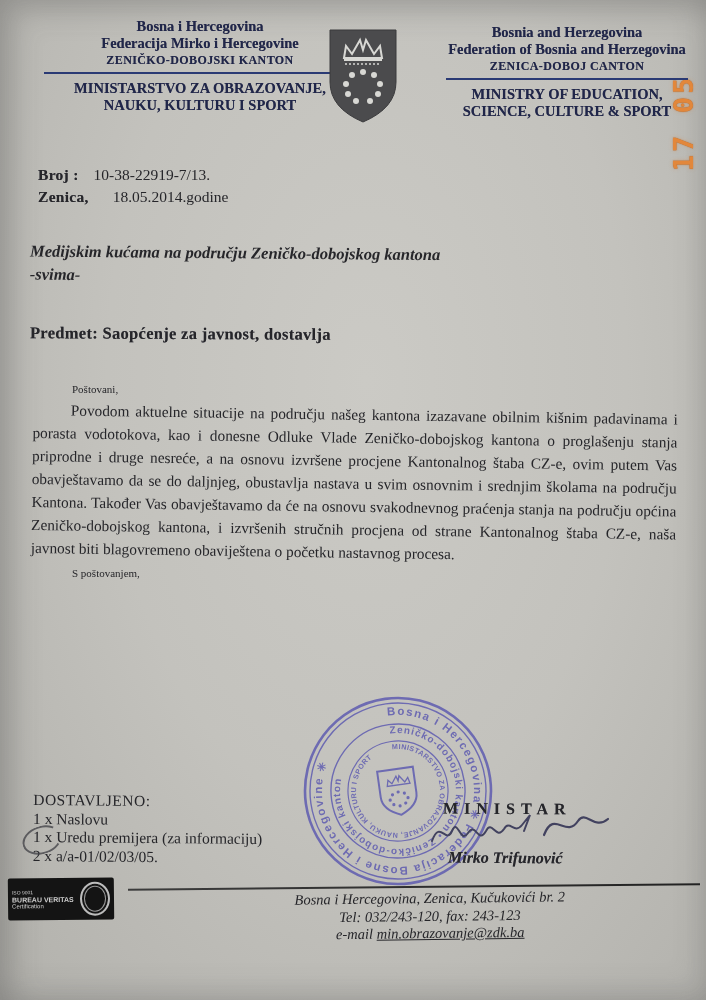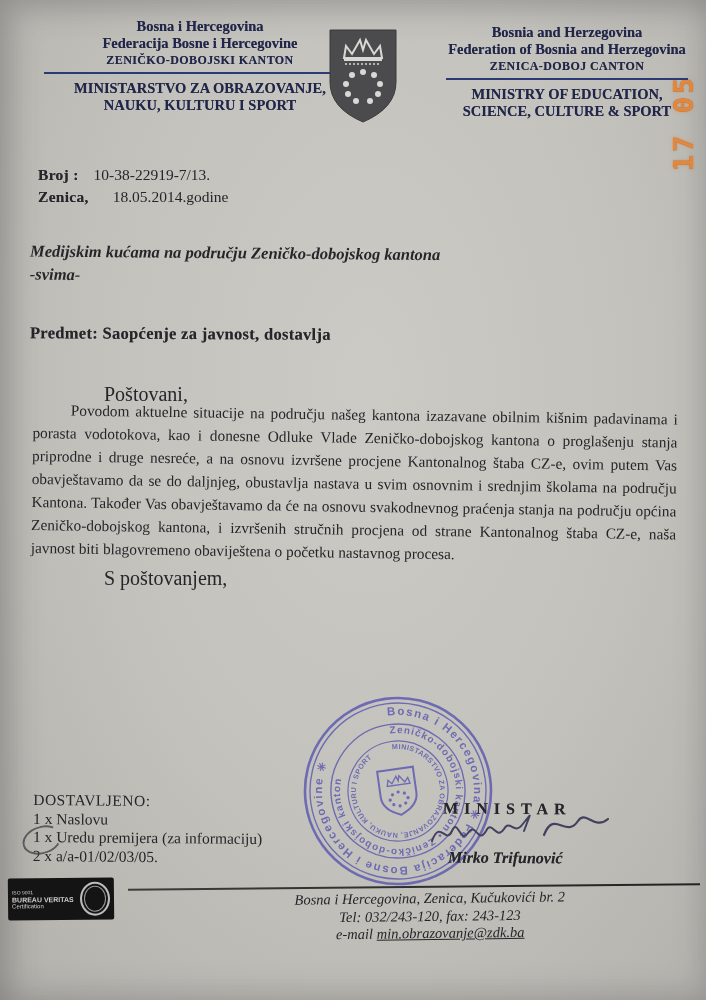--- a/index.html
+++ b/index.html
@@ -25,21 +25,21 @@
   
   .ref{font-size:15.5px;line-height:22px;}
   .ref b{letter-spacing:.3px;margin-top:6px;}
 
   .addressee{font-weight:bold;font-style:italic;font-size:16.5px;line-height:23px;transform:rotate(.5deg);}
   .subject{font-weight:bold;font-size:16.5px;letter-spacing:.3px;transform:rotate(.3deg);}
 
   .bodytxt{font-size:15.3px;line-height:23px;text-align:justify;transform:rotate(.85deg);transform-origin:left top;}
   .indent{text-indent:38px;}
 
-  .closing{font-size:20px;margin-left:32px;}
+  .closing{font-size:11px;}
 
   .minister{font-weight:bold;font-size:16px;letter-spacing:6px;transform:rotate(.4deg);text-align:center;}
   .signame{font-weight:bold;font-style:italic;font-size:16px;transform:rotate(.4deg);}
 
   .dist{font-size:15.5px;line-height:18.5px;transform:rotate(.5deg);}
   .dist .t{letter-spacing:.5px;}
   .circle-mark{
     position:absolute;width:36px;height:24px;border:2px solid rgba(70,70,75,.8);
     border-radius:50%;transform:rotate(-18deg);border-right-color:transparent;
   }
@@ -72,21 +72,21 @@
 <body>
 
 <div class="photo">
 
   <div class="abs" style="left:588px;top:104px;">
     <div class="datestamp">17 05 2014</div>
   </div>
 
   <div class="abs hdr navy ctr soft" style="left:36px;top:18px;width:328px;">
     <div>Bosna i Hercegovina</div>
-    <div>Federacija Bosne i Hercegovine</div>
+    <div>Federacija Mirko i Hercegovine</div>
     <div class="big">ZENIČKO-DOBOJSKI KANTON</div>
     <div class="rule"></div>
     <div>MINISTARSTVO ZA OBRAZOVANJE,</div>
     <div>NAUKU, KULTURU I SPORT</div>
   </div>
 
   <svg class="abs" style="left:322px;top:24px;" width="82" height="104" viewBox="0 0 82 104">
     <path d="M8 6 h66 v52 q0 26 -33 40 q-33 -14 -33 -40 z" fill="#4b4b4d" stroke="#3a3a3c"></path>
 
     <path d="M22 34 l2 -12 6 8 8 -14 3 10 3 -10 8 14 6 -8 2 12 z" fill="none" stroke="#d8d8d4" stroke-width="2"></path>

